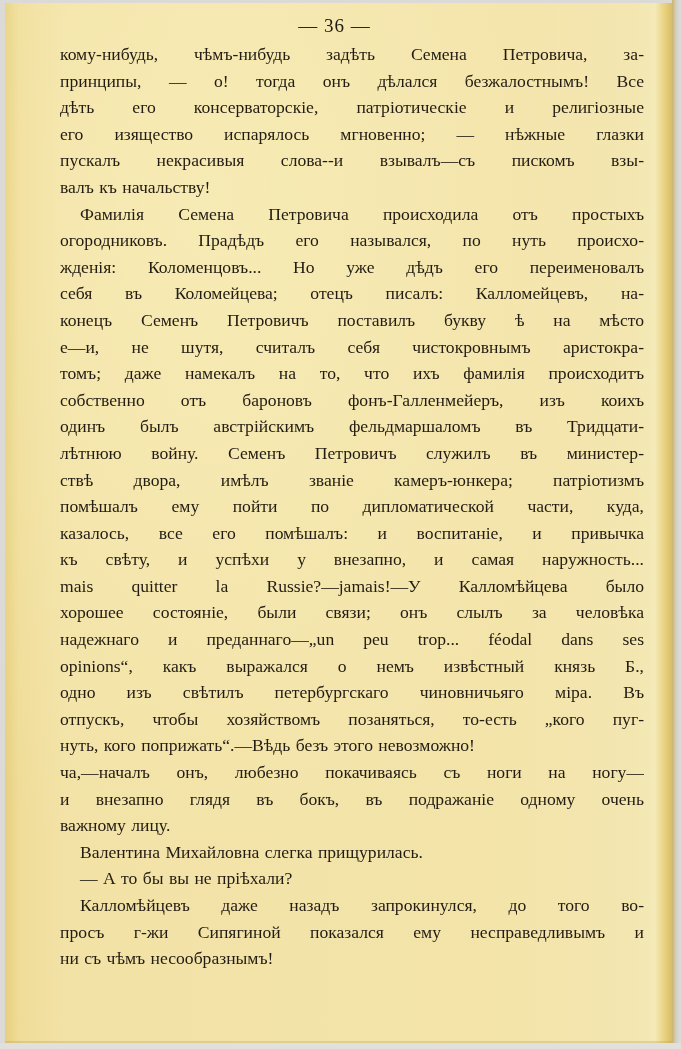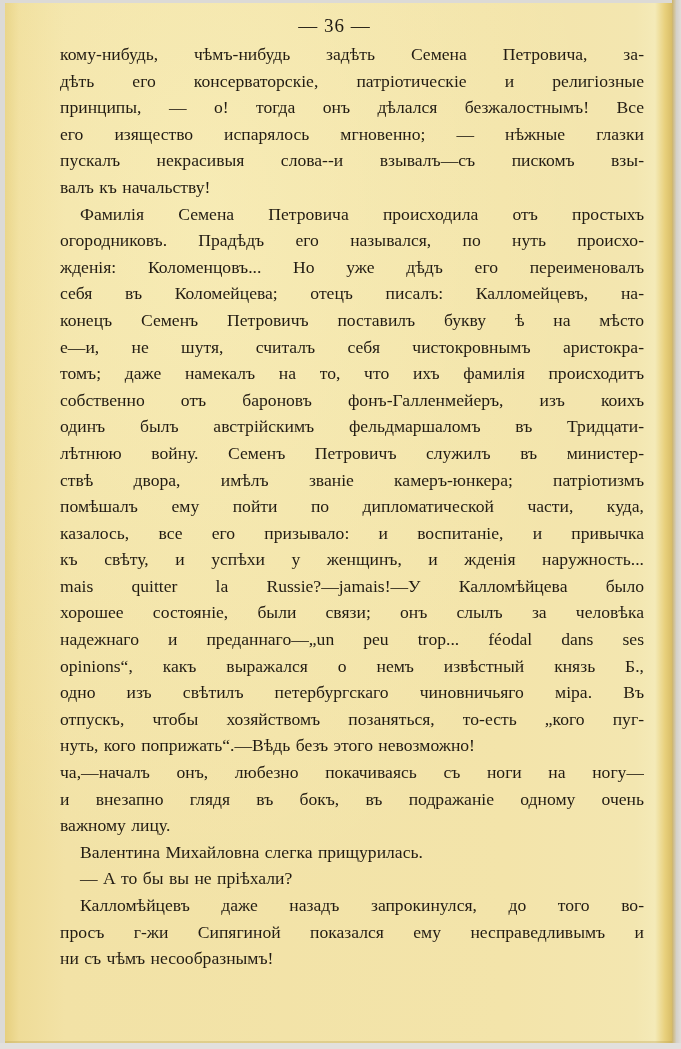--- a/index.html
+++ b/index.html
@@ -85,42 +85,42 @@
 <body>
 
 <div class="scan">
   <div class="page">
     <div class="page-number">— 36 —</div>
 
     <div class="text-block">
 
       <div>
         <span class="line">кому-нибудь, чѣмъ-нибудь задѣть Семена Петровича, за-</span>
+        <span class="line">принципы, — о! тогда онъ дѣлался безжалостнымъ! Все</span>
         <span class="line">дѣть его консерваторскіе, патріотическіе и религіозные</span>
-        <span class="line">принципы, — о! тогда онъ дѣлался безжалостнымъ! Все</span>
         <span class="line">его изящество испарялось мгновенно; — нѣжные глазки</span>
         <span class="line">пускалъ некрасивыя слова--и взывалъ—съ пискомъ взы-</span>
         <span class="line last">валъ къ начальству!</span>
       </div>
 
       <div>
         <span class="line indent">Фамилія Семена Петровича происходила отъ простыхъ</span>
         <span class="line">огородниковъ. Прадѣдъ его назывался, по нуть происхо-</span>
         <span class="line">жденія: Коломенцовъ... Но уже дѣдъ его переименовалъ</span>
         <span class="line">себя въ Коломейцева; отецъ писалъ: Калломейцевъ, на-</span>
         <span class="line">конецъ Семенъ Петровичъ поставилъ букву ѣ на мѣсто</span>
         <span class="line">е—и, не шутя, считалъ себя чистокровнымъ аристокра-</span>
         <span class="line">томъ; даже намекалъ на то, что ихъ фамилія происходитъ</span>
         <span class="line">собственно отъ бароновъ фонъ-Галленмейеръ, изъ коихъ</span>
         <span class="line">одинъ былъ австрійскимъ фельдмаршаломъ въ Тридцати-</span>
         <span class="line">лѣтнюю войну. Семенъ Петровичъ служилъ въ министер-</span>
         <span class="line">ствѣ двора, имѣлъ званіе камеръ-юнкера; патріотизмъ</span>
         <span class="line">помѣшалъ ему пойти по дипломатической части, куда,</span>
-        <span class="line">казалось, все его призывало: и воспитаніе, и привычка</span>
-        <span class="line">къ свѣту, и успѣхи у женщинъ, и жденія наружность...</span>
+        <span class="line">казалось, все его помѣшалъ: и воспитаніе, и привычка</span>
+        <span class="line">къ свѣту, и успѣхи у внезапно, и самая наружность...</span>
         <span class="line">mais quitter la Russie?—jamais!—У Калломѣйцева было</span>
         <span class="line">хорошее состояніе, были связи; онъ слылъ за человѣка</span>
         <span class="line">надежнаго и преданнаго—„un peu trop... féodal dans ses</span>
         <span class="line">opinions“, какъ выражался о немъ извѣстный князь Б.,</span>
         <span class="line">одно изъ свѣтилъ петербургскаго чиновничьяго міра. Въ</span>
         <span class="line">отпускъ, чтобы хозяйствомъ позаняться, то-есть „кого пуг-</span>
         <span class="line last">нуть, кого поприжать“.—Вѣдь безъ этого невозможно!</span>
       </div>
 
       <div>

